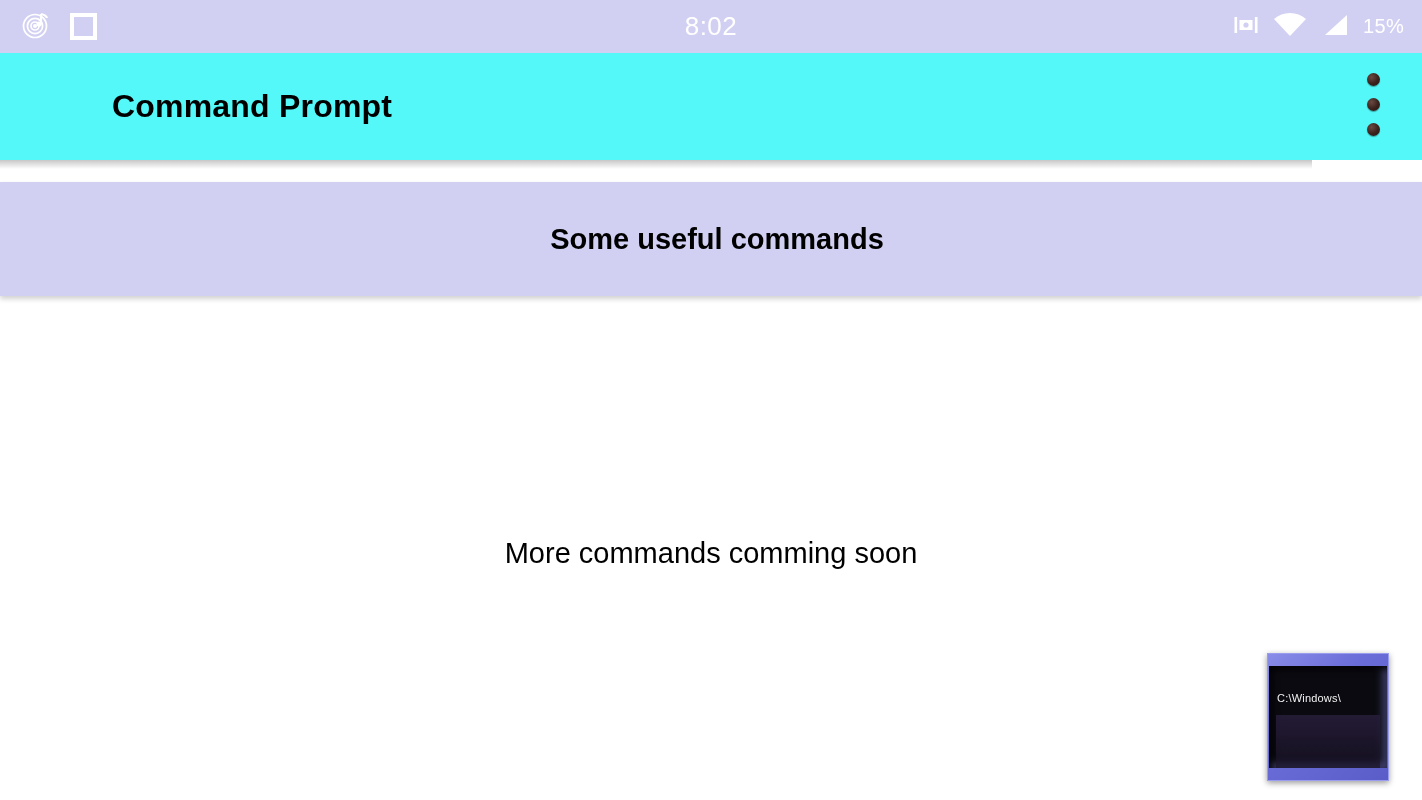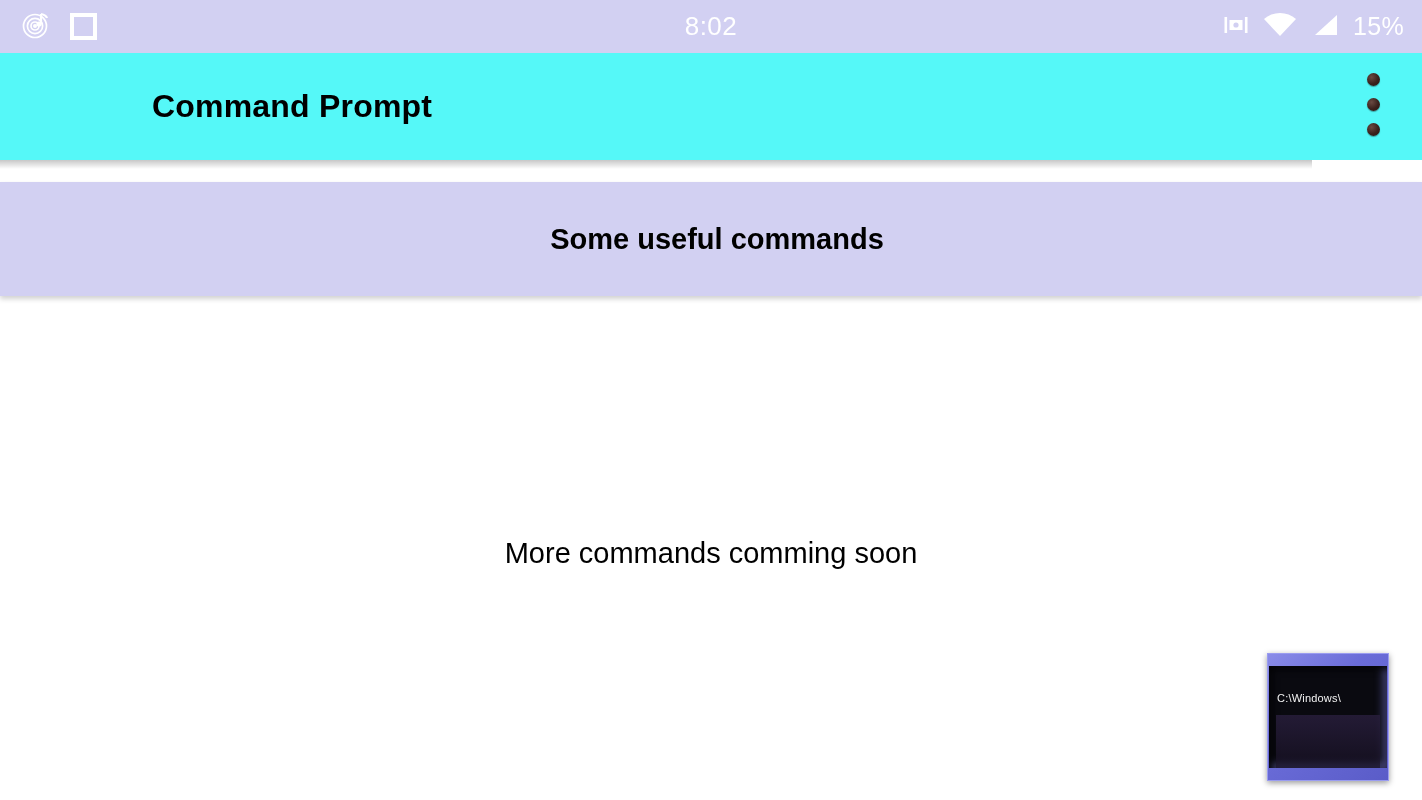--- a/index.html
+++ b/index.html
@@ -49,40 +49,39 @@
     position:absolute;
     right:18px;
     top:0;
     height:53px;
     display:flex;
     align-items:center;
     gap:14px;
   }
   .battery-text {
     color:#ffffff;
-    font-size:25px;
+    font-size:20px;
     letter-spacing:0.3px;
     text-align:center;
   }
   .sq-icon {
     width:27px; height:27px;
     border:4px solid #ffffff;
     background:transparent;
   }
 
   
   .app-bar {
     position:absolute;
     top:53px; left:0;
     width:1422px;
     height:107px;
     background:#55f8f8;
     display:flex;
     align-items:center;
-    padding-left:40px;
   }
   .app-bar-shadow {
     position:absolute;
     top:160px; left:0;
     width:1312px;
     height:9px;
     background:linear-gradient(to bottom, rgba(0,0,0,0.22), rgba(0,0,0,0));
     pointer-events:none;
   }
   .app-bar-title {

